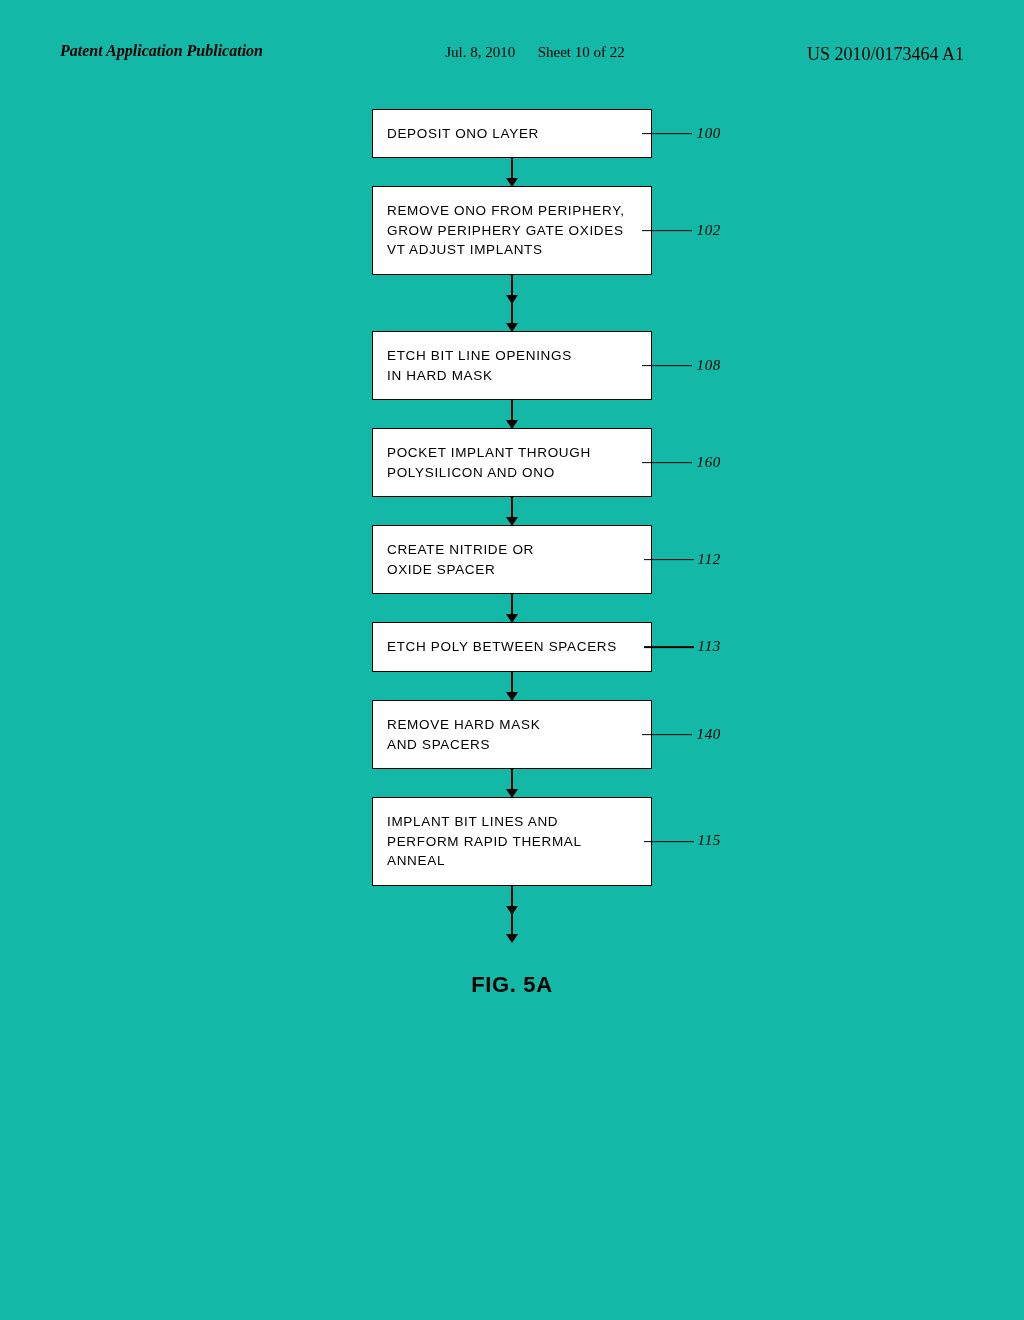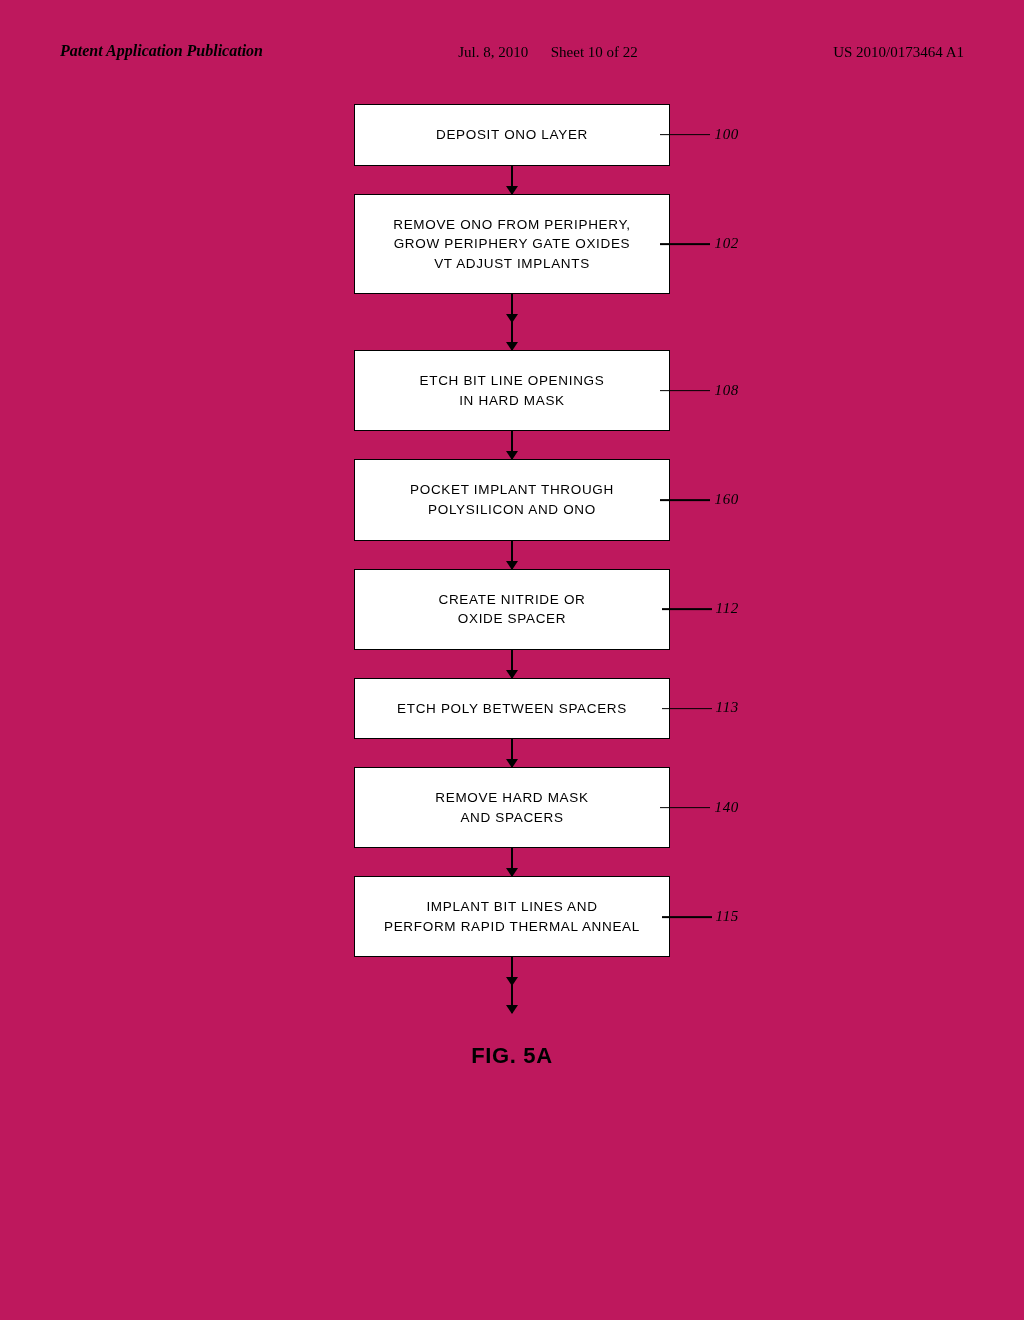--- a/index.html
+++ b/index.html
@@ -8,21 +8,21 @@
       font-family: 'Times New Roman', Times, serif;
       width: 1024px;
       min-height: 1320px;
       position: relative;
       overflow: hidden;
     }
 
     .page {
       width: 1024px;
       min-height: 1320px;
-      background: #be185d;
+      background: #14b8a6;
       position: relative;
       padding: 40px 60px;
     }
 
     .header {
       display: flex;
       justify-content: space-between;
       align-items: flex-start;
       margin-bottom: 40px;
       font-size: 15px;
@@ -35,21 +35,21 @@
       line-height: 1.4;
     }
 
     .header-center {
       text-align: center;
       font-size: 15px;
       line-height: 1.6;
     }
 
     .header-right {
-      font-size: 15px;
+      font-size: 18px;
       line-height: 1.6;
       text-align: right;
     }
 
     .diagram-container {
       display: flex;
       flex-direction: column;
       align-items: center;
       margin-top: 20px;
     }
@@ -63,23 +63,22 @@
 
     .flow-step {
       display: flex;
       align-items: center;
       position: relative;
       margin-bottom: 0;
     }
 
     .flow-box {
       border: 1.5px solid #000;
-      width: 316px;
-      text-align: center;
-      padding: 20px 14px;
+      width: 280px;
+      padding: 14px 14px;
       font-size: 13.5px;
       font-family: Arial, Helvetica, sans-serif;
       letter-spacing: 0.05em;
       line-height: 1.45;
       background: #fff;
       position: relative;
     }
 
     .arrow-down {
       width: 1.5px;

